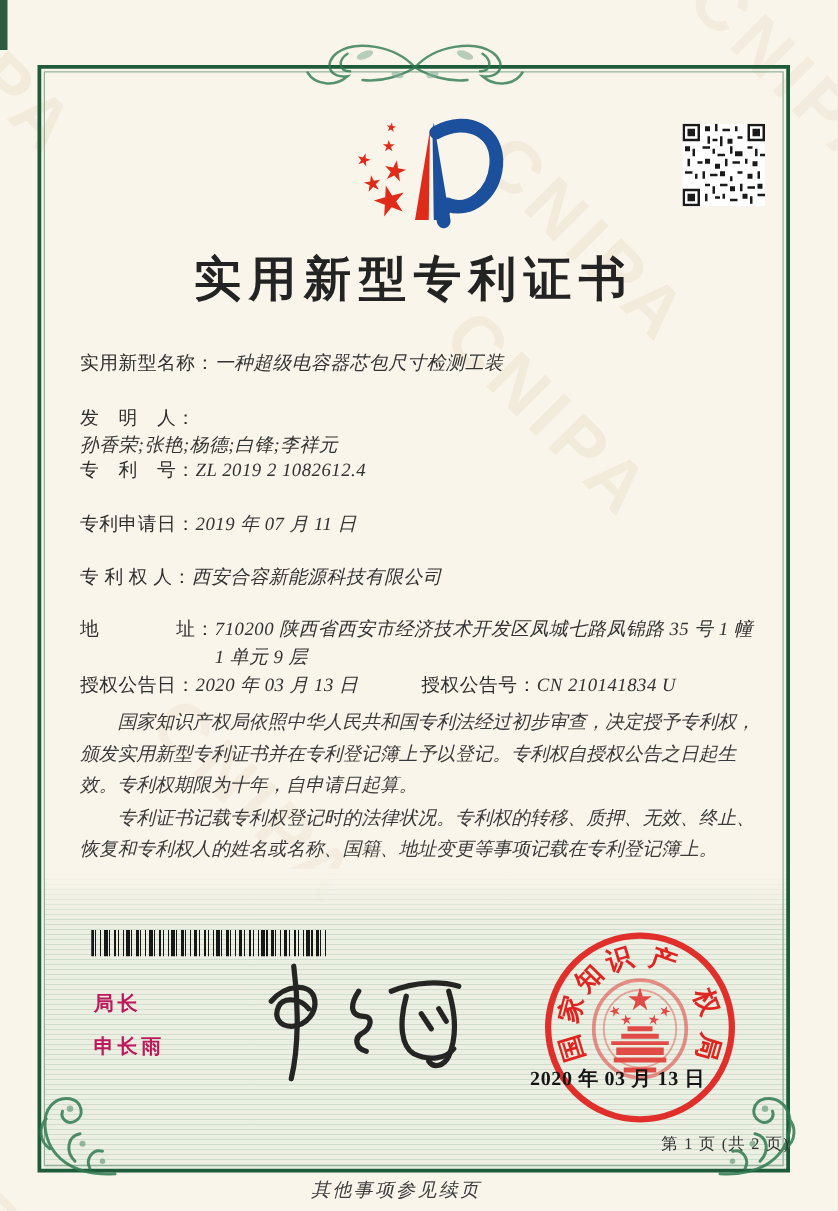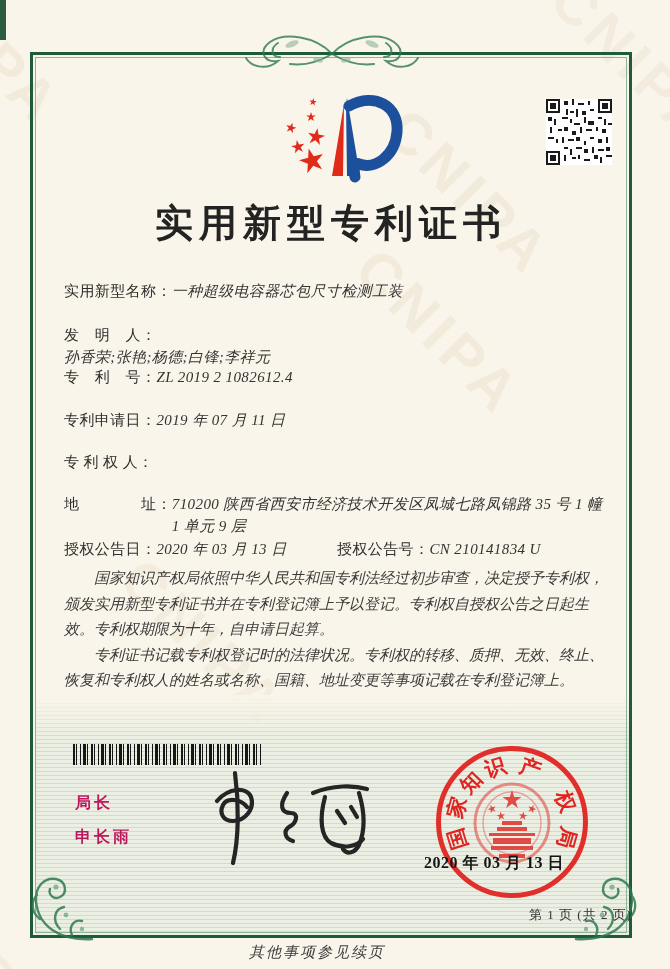--- a/index.html
+++ b/index.html
@@ -191,20 +191,21 @@
     <div class="row r2">
       <span class="lbl">专　利　号：</span>
       <span class="val">ZL 2019 2 1082612.4</span>
     </div>
     <div class="row r3">
       <span class="lbl">专利申请日：</span>
       <span class="val">2019 年 07 月 11 日</span>
     </div>
     <div class="row r4">
       <span class="lbl">专 利 权 人：</span>
+      <span class="val">西安合容新能源科技有限公司</span>
     </div>
     <div class="row r5">
       <span class="lbl">地　　　　址：</span>
       <span class="val">710200 陕西省西安市经济技术开发区凤城七路凤锦路 35 号 1 幢 1 单元 9 层</span>
     </div>
     <div class="row r6">
       <span class="lbl">授权公告日：</span>
       <span class="val val-date">2020 年 03 月 13 日</span>
       <span class="lbl">授权公告号：</span>
       <span class="val">CN 210141834 U</span>

